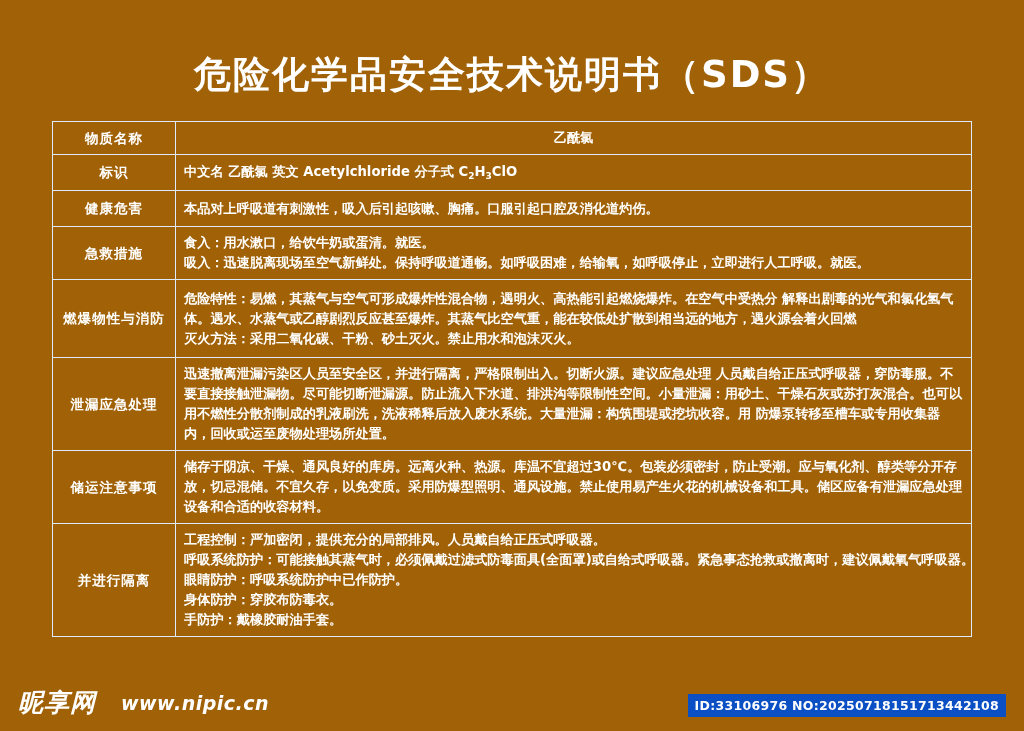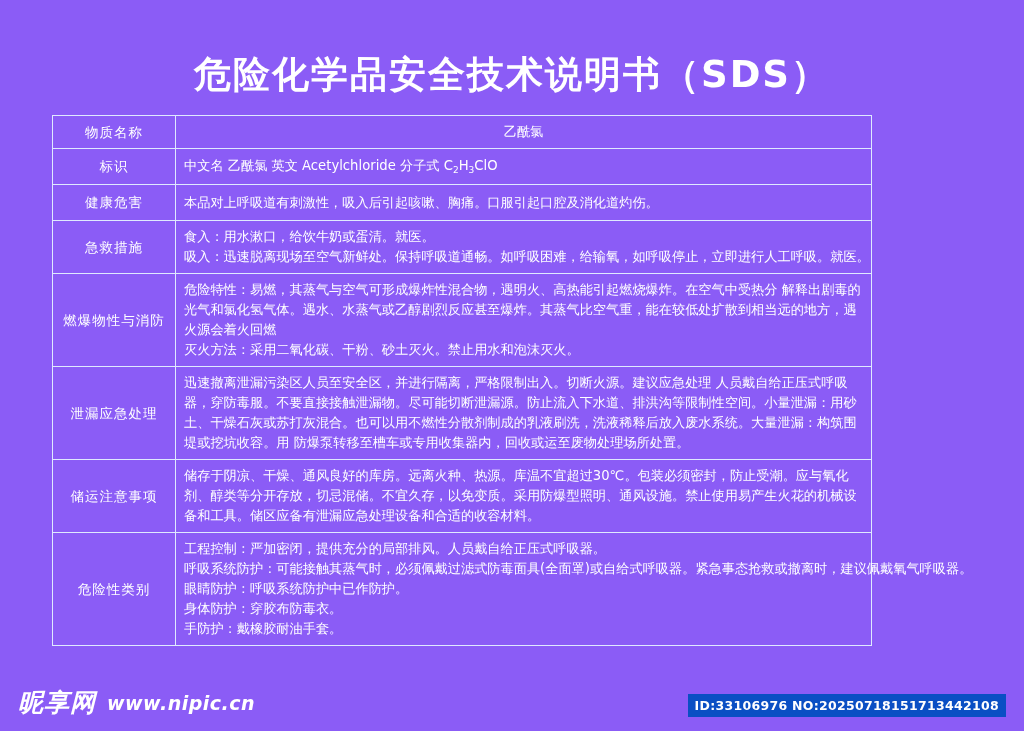--- a/index.html
+++ b/index.html
@@ -11,43 +11,44 @@
     width: 1024px;
     height: 731px;
     background: #0568fb;
     font-family: "DejaVu Sans", "Liberation Sans", sans-serif;
     overflow: hidden;
     position: relative;
   }
   .page {
     position: absolute;
     inset: 0;
-    background: #8b5cf6;
+    background: #a16207;
     padding-left: 13px;
   }
   .title {
     position: absolute;
     top: 52px;
     left: 0;
     width: 1024px;
     text-align: center;
     color: #ffffff;
     font-size: 37px;
     font-weight: bold;
     letter-spacing: 2px;
     line-height: 46px;
     white-space: nowrap;
   }
   .sds-table {
     position: absolute;
     left: 52px;
-    top: 115px;
-    width: 820px;
+    top: 121px;
+    width: 920px;
     border-collapse: collapse;
     table-layout: fixed;
+    font-weight: bold;
   }
   .sds-table td {
     border: 1.3px solid #dfe9ff;
     color: #ffffff;
     vertical-align: middle;
     padding: 0;
   }
   td.label {
     width: 122px;
     text-align: center;
@@ -90,21 +91,21 @@
   .r-store  { height: 72px; }
   .r-prot   { height: 107px; }
 
   
   .watermark {
     position: absolute;
     left: 18px;
     top: 688px;
     display: flex;
     align-items: center;
-    gap: 11px;
+    gap: 25px;
     color: #ffffff;
   }
   .wm-cn {
     font-size: 25px;
     font-weight: bold;
     font-style: italic;
     letter-spacing: 1px;
     line-height: 30px;
   }
   .wm-url {
@@ -183,21 +184,21 @@
       </tr>
 
       <tr class="r-store">
         <td class="label">储运注意事项</td>
         <td class="value">
           <span class="wrapline">储存于阴凉、干燥、通风良好的库房。远离火种、热源。库温不宜超过30℃。包装必须密封，防止受潮。应与氧化剂、醇类等分开存放，切忌混储。不宜久存，以免变质。采用防爆型照明、通风设施。禁止使用易产生火花的机械设备和工具。储区应备有泄漏应急处理设备和合适的收容材料。</span>
         </td>
       </tr>
 
       <tr class="r-prot">
-        <td class="label">危险性类别</td>
+        <td class="label">并进行隔离</td>
         <td class="value">
           <span class="line">工程控制：严加密闭，提供充分的局部排风。人员戴自给正压式呼吸器。</span>
           <span class="line">呼吸系统防护：可能接触其蒸气时，必须佩戴过滤式防毒面具(全面罩)或自给式呼吸器。紧急事态抢救或撤离时，建议佩戴氧气呼吸器。</span>
           <span class="line">眼睛防护：呼吸系统防护中已作防护。</span>
           <span class="line">身体防护：穿胶布防毒衣。</span>
           <span class="line">手防护：戴橡胶耐油手套。</span>
         </td>
       </tr>
     </tbody>
   </table>

